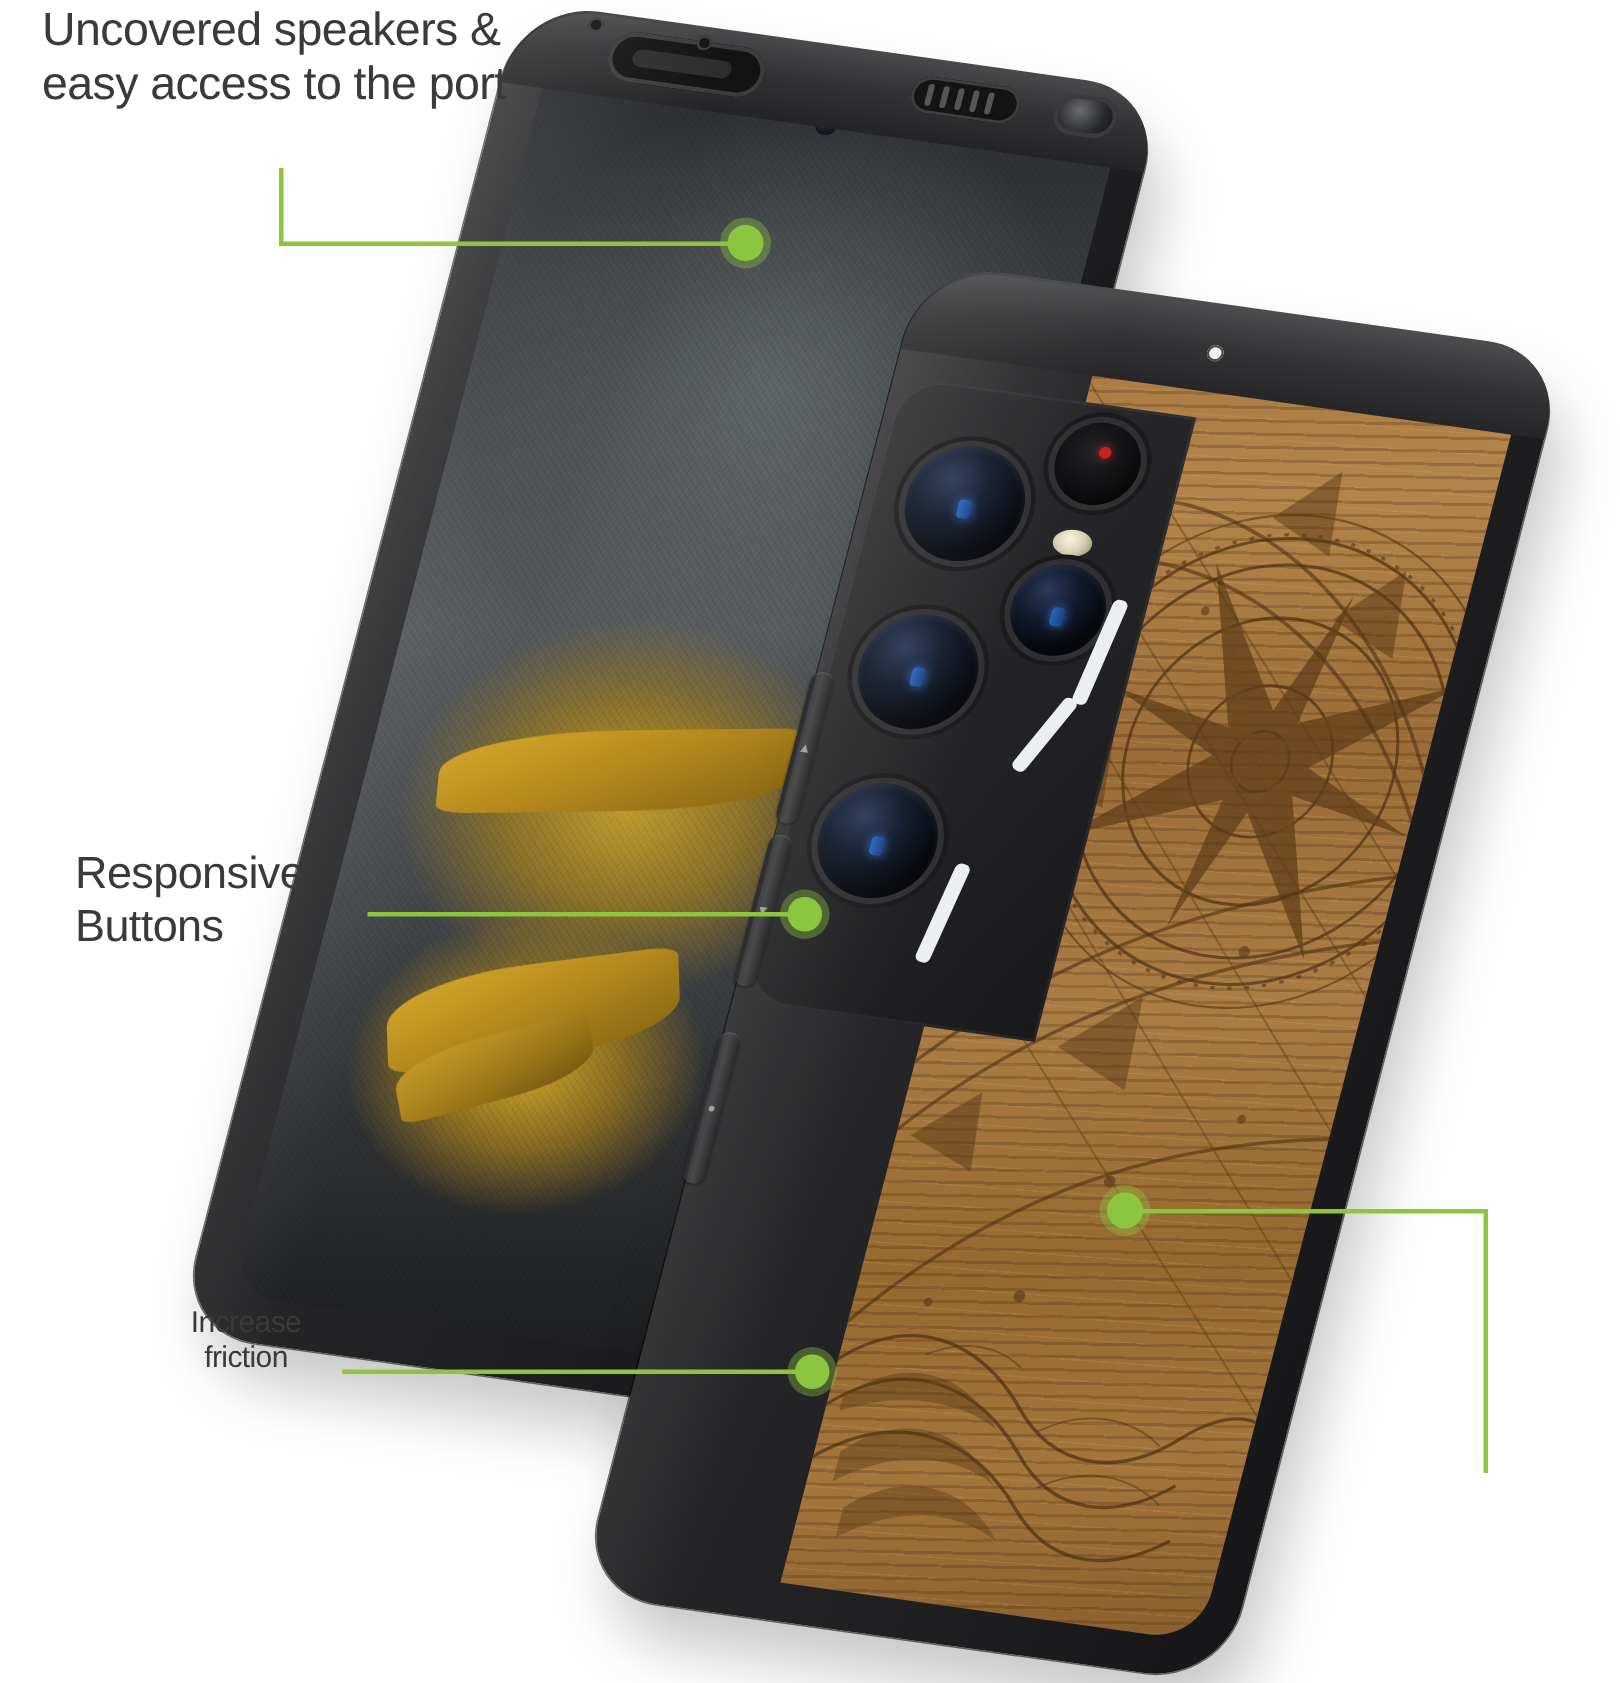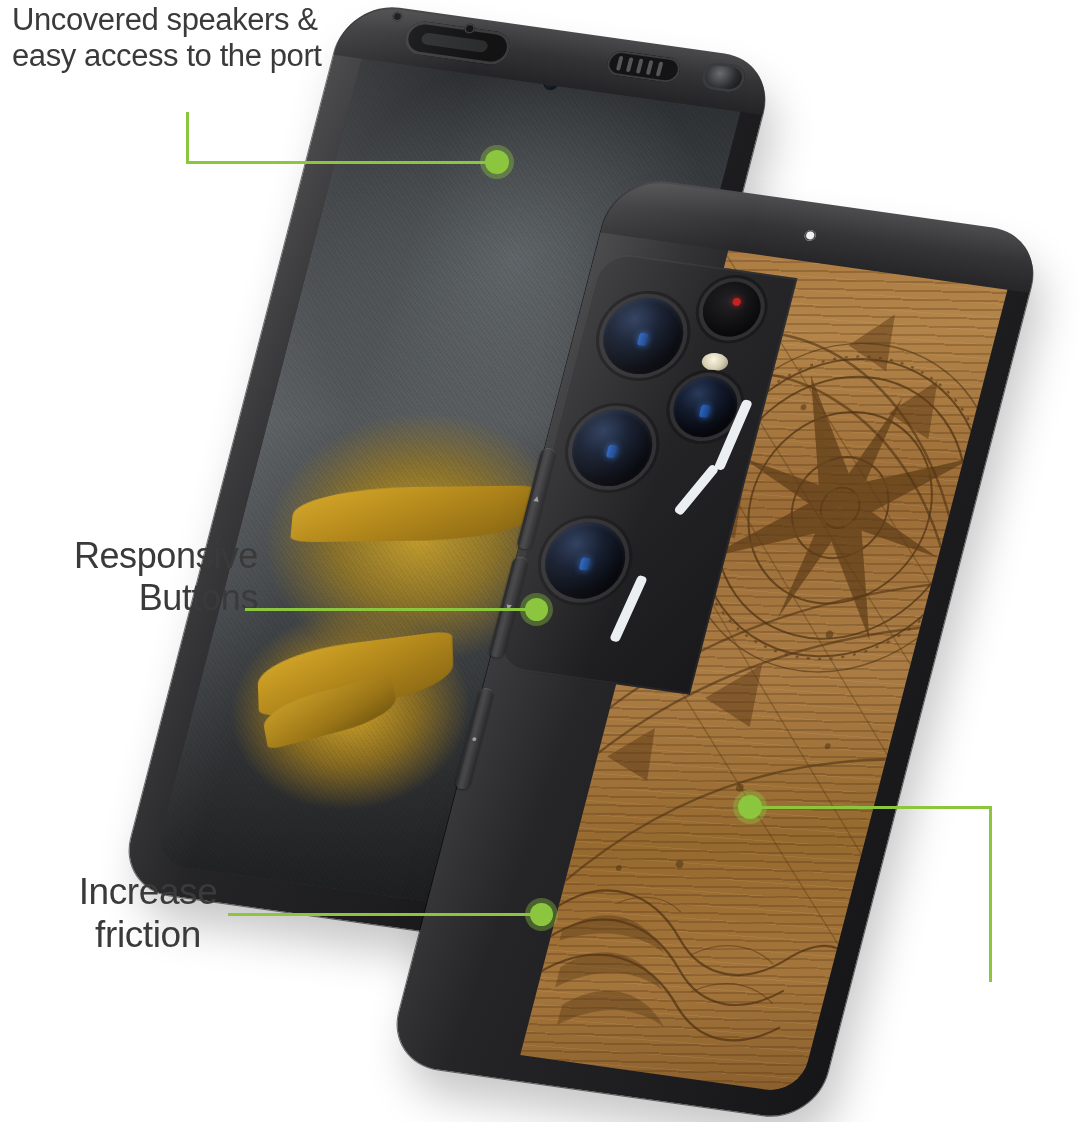--- a/index.html
+++ b/index.html
@@ -21,38 +21,39 @@
 
   
   .callout-text {
     position: absolute;
     color: #3a3a3a;
     font-family: "Liberation Sans", sans-serif;
     font-weight: 400;
     letter-spacing: -0.4px;
     line-height: 1.16;
     white-space: pre-line;
+    margin-left: 16px;
   }
   #callout-top-text {
     left: 12px;
     top: 2px;
     font-size: 31px;
     text-align: left;
   }
   #callout-buttons-text {
     left: 34px;
-    top: 535px;
-    font-size: 36px;
-    text-align: right;
+    top: 566px;
+    font-size: 30px;
+    text-align: left;
     width: 224px;
   }
   #callout-friction-text {
     left: 60px;
     top: 871px;
-    font-size: 37px;
+    font-size: 20px;
     text-align: center;
     width: 176px;
   }
   #callout-wood-text {
     right: 8px;
     top: 1005px;
     font-size: 30px;
     text-align: right;
     width: 420px;
   }

